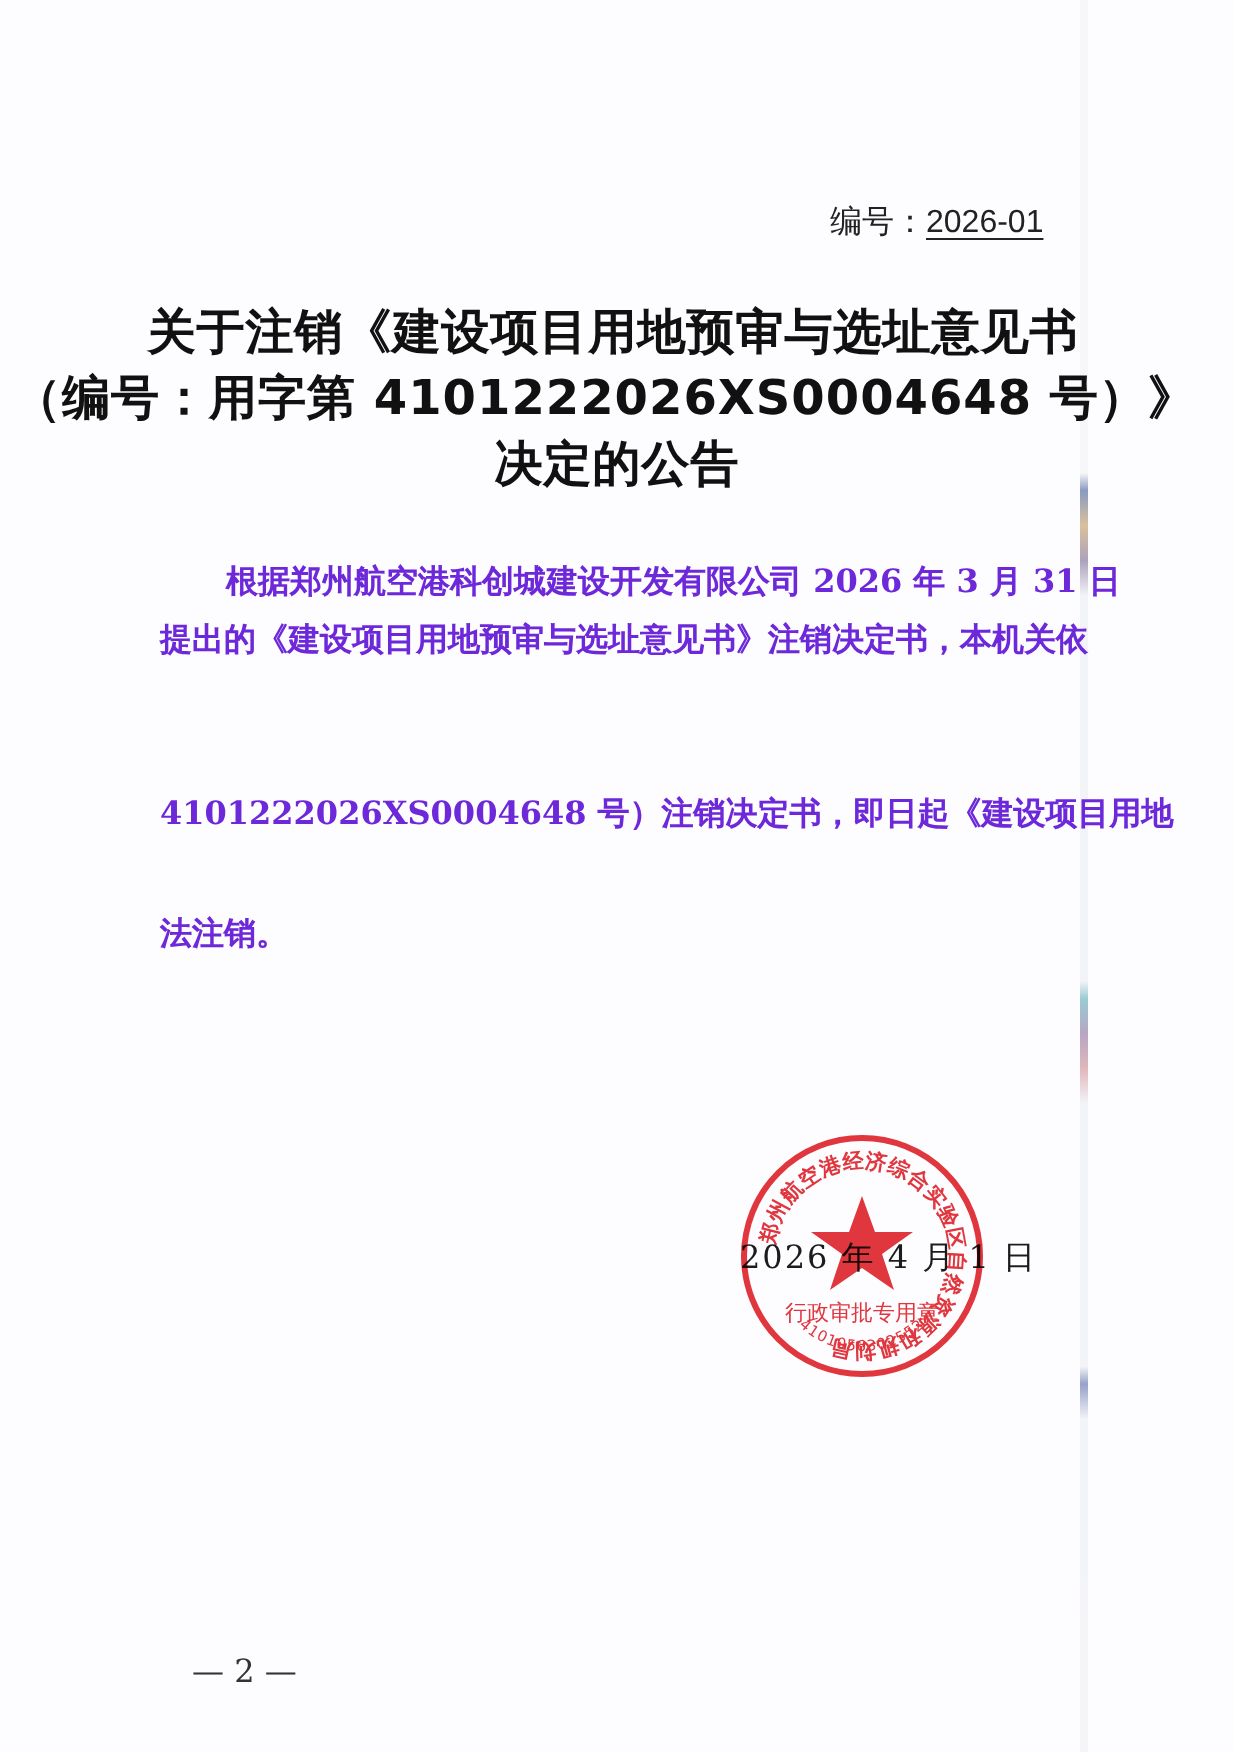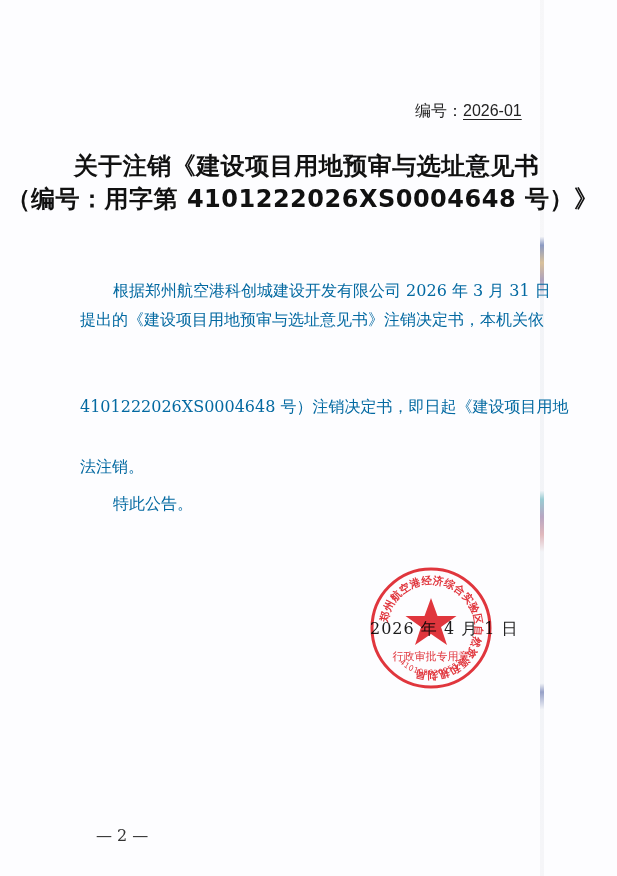--- a/index.html
+++ b/index.html
@@ -61,22 +61,23 @@
     }
     .title.l1 { top: 150px; left: -2px; }
     .title.l2 { top: 183px; left: -6px; }
     .title.l3 { top: 216px; }
     .body-line {
       position: absolute;
       left: 80px;
       width: 462px;
       font-size: 16px;
       line-height: 20px;
-      color: #0369a1;
+      color: #6d28d9;
       white-space: nowrap;
+      font-weight: bold;
     }
     .body-line.justify {
       text-align: justify;
       text-align-last: justify;
     }
     .body-line.indent { left: 113px; width: 429px; }
     .date {
       position: absolute;
       left: 370px;
       top: 619px;
@@ -109,26 +110,26 @@
 <div class="page">
 
   <div class="scan-edge"></div>
 
   <div class="doc-number">
     <span>编号：</span><span class="num">2026-01</span>
   </div>
 
   <div class="title l1">关于注销《建设项目用地预审与选址意见书</div>
   <div class="title l2">（编号：用字第 4101222026XS0004648 号）》</div>
+  <div class="title l3">决定的公告</div>
 
   <div class="body-line indent justify" style="top:281px;">根据郑州航空港科创城建设开发有限公司 2026 年 3 月 31 日</div>
   <div class="body-line justify" style="top:310px;">提出的《建设项目用地预审与选址意见书》注销决定书，本机关依</div>
   <div class="body-line justify" style="top:397px;">4101222026XS0004648 号）注销决定书，即日起《建设项目用地</div>
   <div class="body-line" style="top:457px;">法注销。</div>
-  <div class="body-line indent" style="top:494px;">特此公告。</div>
 
   <div class="date">2026 年 4 月 1 日</div>
 
   <svg class="stamp" viewBox="0 0 126 126">
     <defs>
       <path id="ringPath" d="M 63 63 m -44 0 a 44 44 0 1 1 88 0 a 44 44 0 1 1 -88 0"></path>
       <path id="codePath" d="M 18 74 A 46 46 0 0 0 108 74"></path>
     </defs>
     <circle cx="63" cy="63" r="59" fill="none" stroke="#e0242c" stroke-width="3"></circle>
     <text font-family="DejaVu Sans, sans-serif" font-size="10.5" font-weight="bold" fill="#e0242c" letter-spacing="0.3">

